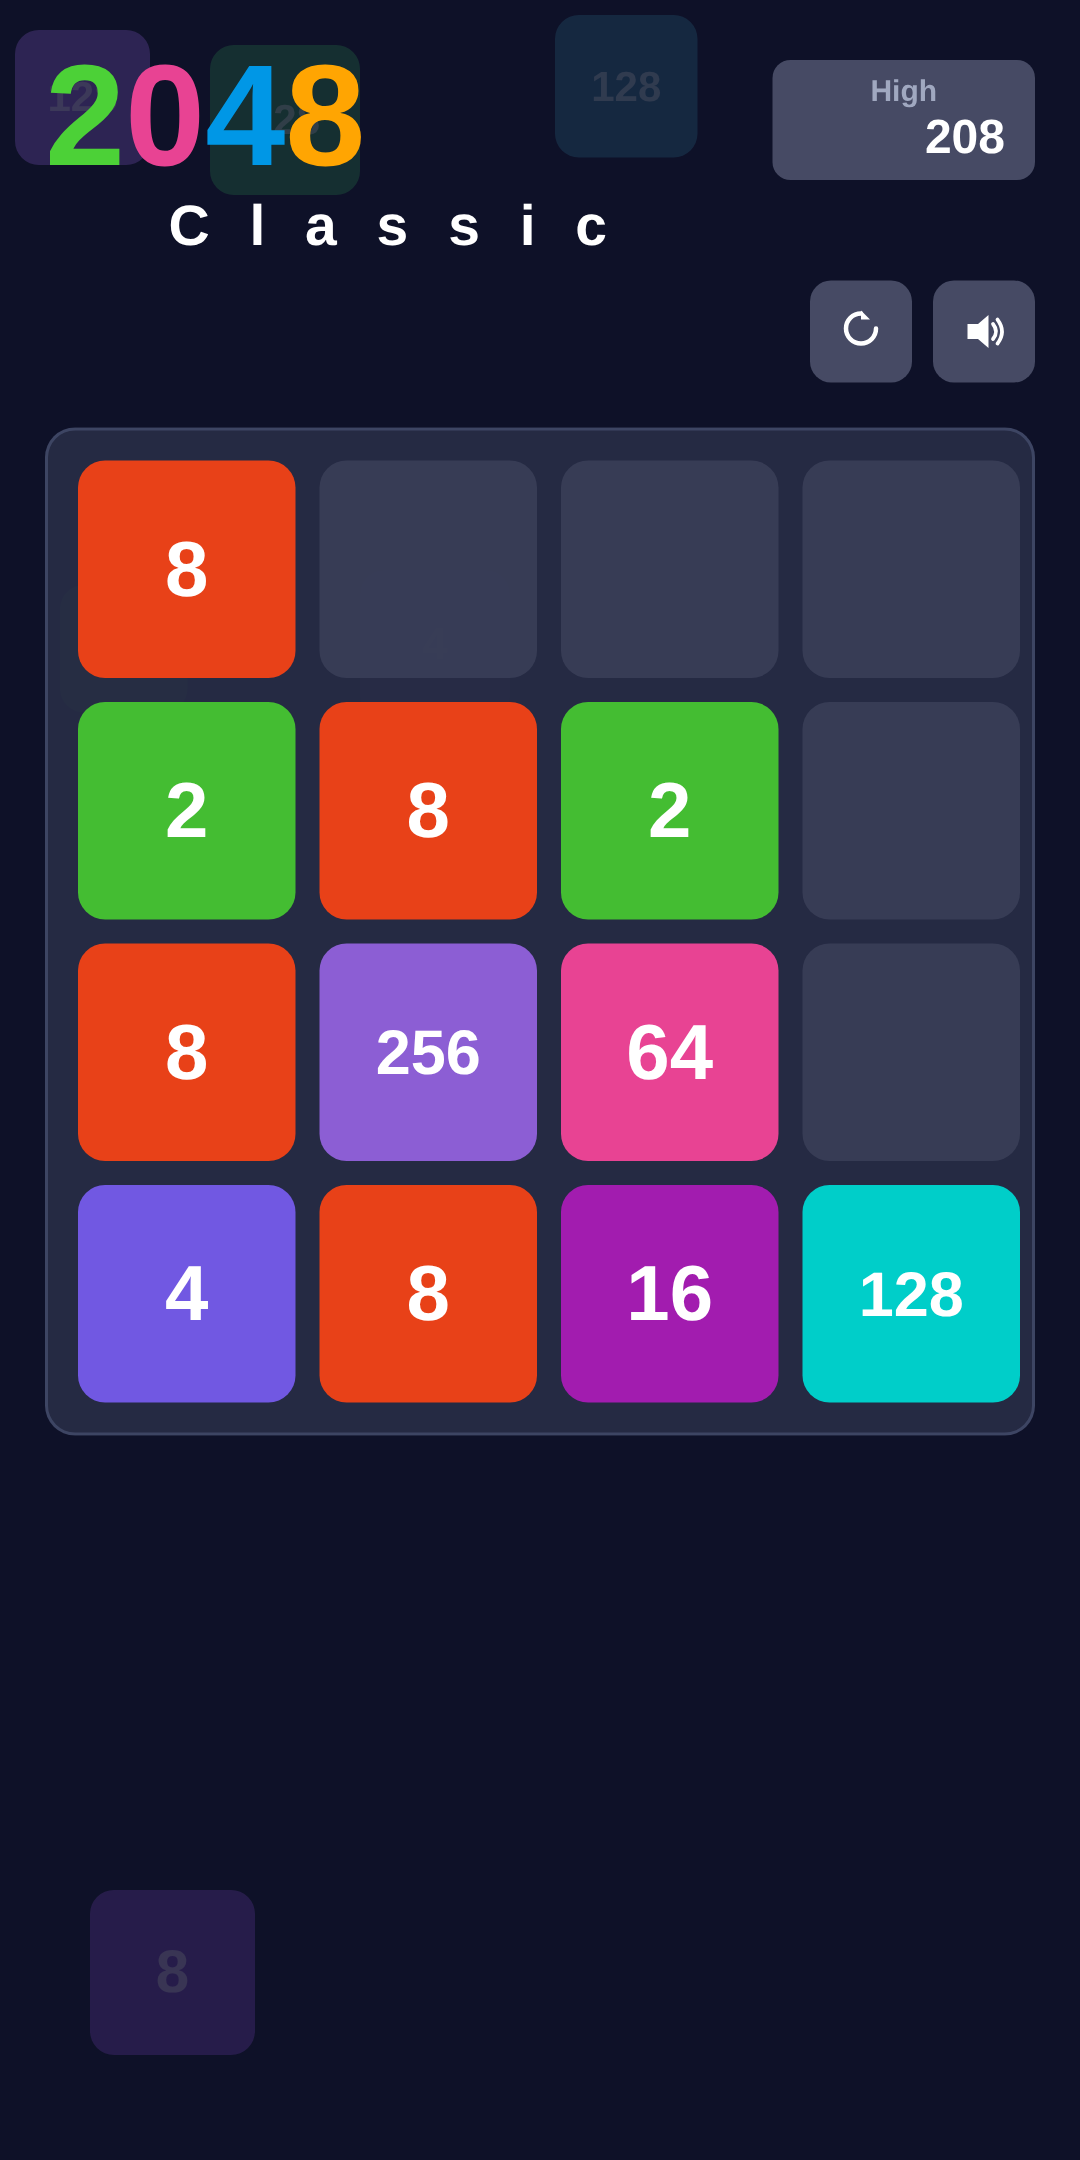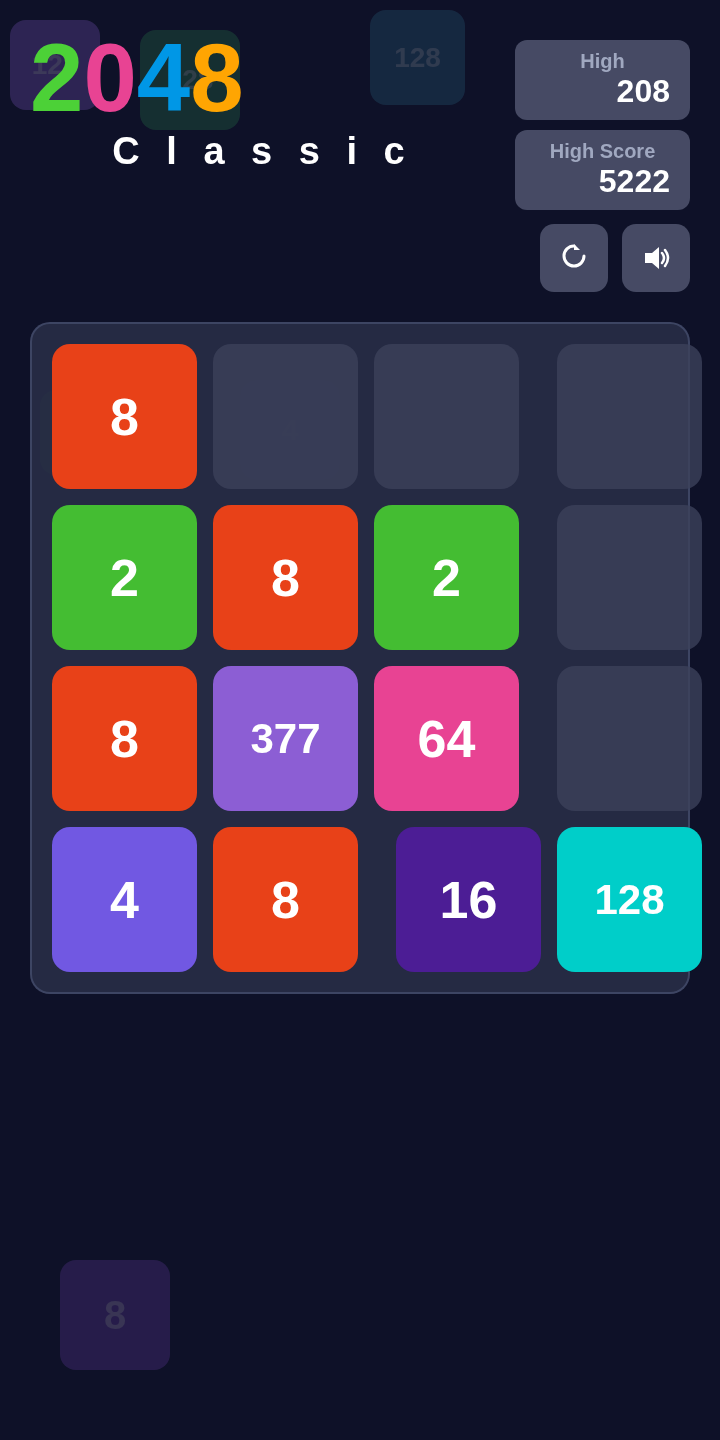--- a/index.html
+++ b/index.html
@@ -156,21 +156,21 @@
 
     .tile-empty {
       background: rgba(60, 65, 90, 0.8);
     }
 
     .tile-red { background: #e84118; }
     .tile-green { background: #44bd32; }
     .tile-purple { background: #8c5ed4; }
     .tile-pink { background: #e84393; }
     .tile-violet { background: #7158e2; }
-    .tile-orange { background: #4c1d95; margin-left: 22px; }
+    .tile-orange { background: #a21caf; }
     .tile-teal { background: #00cec9; }
 
     .tile-value-256 { font-size: 42px; }
     .tile-value-128 { font-size: 42px; }
   </style>
 </head>
 <body>
 
 <div class="bg-tiles">
   <div class="bg-tile" style="top:20px;left:10px;width:90px;height:90px;background:#8c5ed4;font-size:28px;">128</div>
@@ -191,24 +191,20 @@
         <span class="logo-4">4</span>
         <span class="logo-8">8</span>
       </div>
       <div class="logo-classic">C l a s s i c</div>
     </div>
 
     <div class="score-section">
       <div class="score-box">
         <div class="score-label">High</div>
         <div class="score-value">208</div>
-      </div>
-      <div class="score-box">
-        <div class="score-label">High Score</div>
-        <div class="score-value">5222</div>
       </div>
     </div>
   </div>
 
   <div class="buttons-row">
     <button class="icon-btn">
       <svg width="32" height="32" viewBox="0 0 32 32" fill="none" xmlns="http://www.w3.org/2000/svg">
         <path d="M16 4 C10.477 4 6 8.477 6 14 C6 19.523 10.477 24 16 24 C21.523 24 26 19.523 26 14" stroke="white" stroke-width="3" stroke-linecap="round" fill="none"></path>
         <polygon points="16,2 22,8 16,8" fill="white"></polygon>
       </svg>
@@ -229,21 +225,21 @@
       <div class="tile tile-empty"></div>
       <div class="tile tile-empty"></div>
       <div class="tile tile-empty"></div>
 
       <div class="tile tile-green">2</div>
       <div class="tile tile-red">8</div>
       <div class="tile tile-green">2</div>
       <div class="tile tile-empty"></div>
 
       <div class="tile tile-red">8</div>
-      <div class="tile tile-purple tile-value-256">377</div>
+      <div class="tile tile-purple tile-value-256">256</div>
       <div class="tile tile-pink">64</div>
       <div class="tile tile-empty"></div>
 
       <div class="tile tile-violet">4</div>
       <div class="tile tile-red">8</div>
       <div class="tile tile-orange">16</div>
       <div class="tile tile-teal tile-value-128">128</div>
 
     </div>
   </div>

